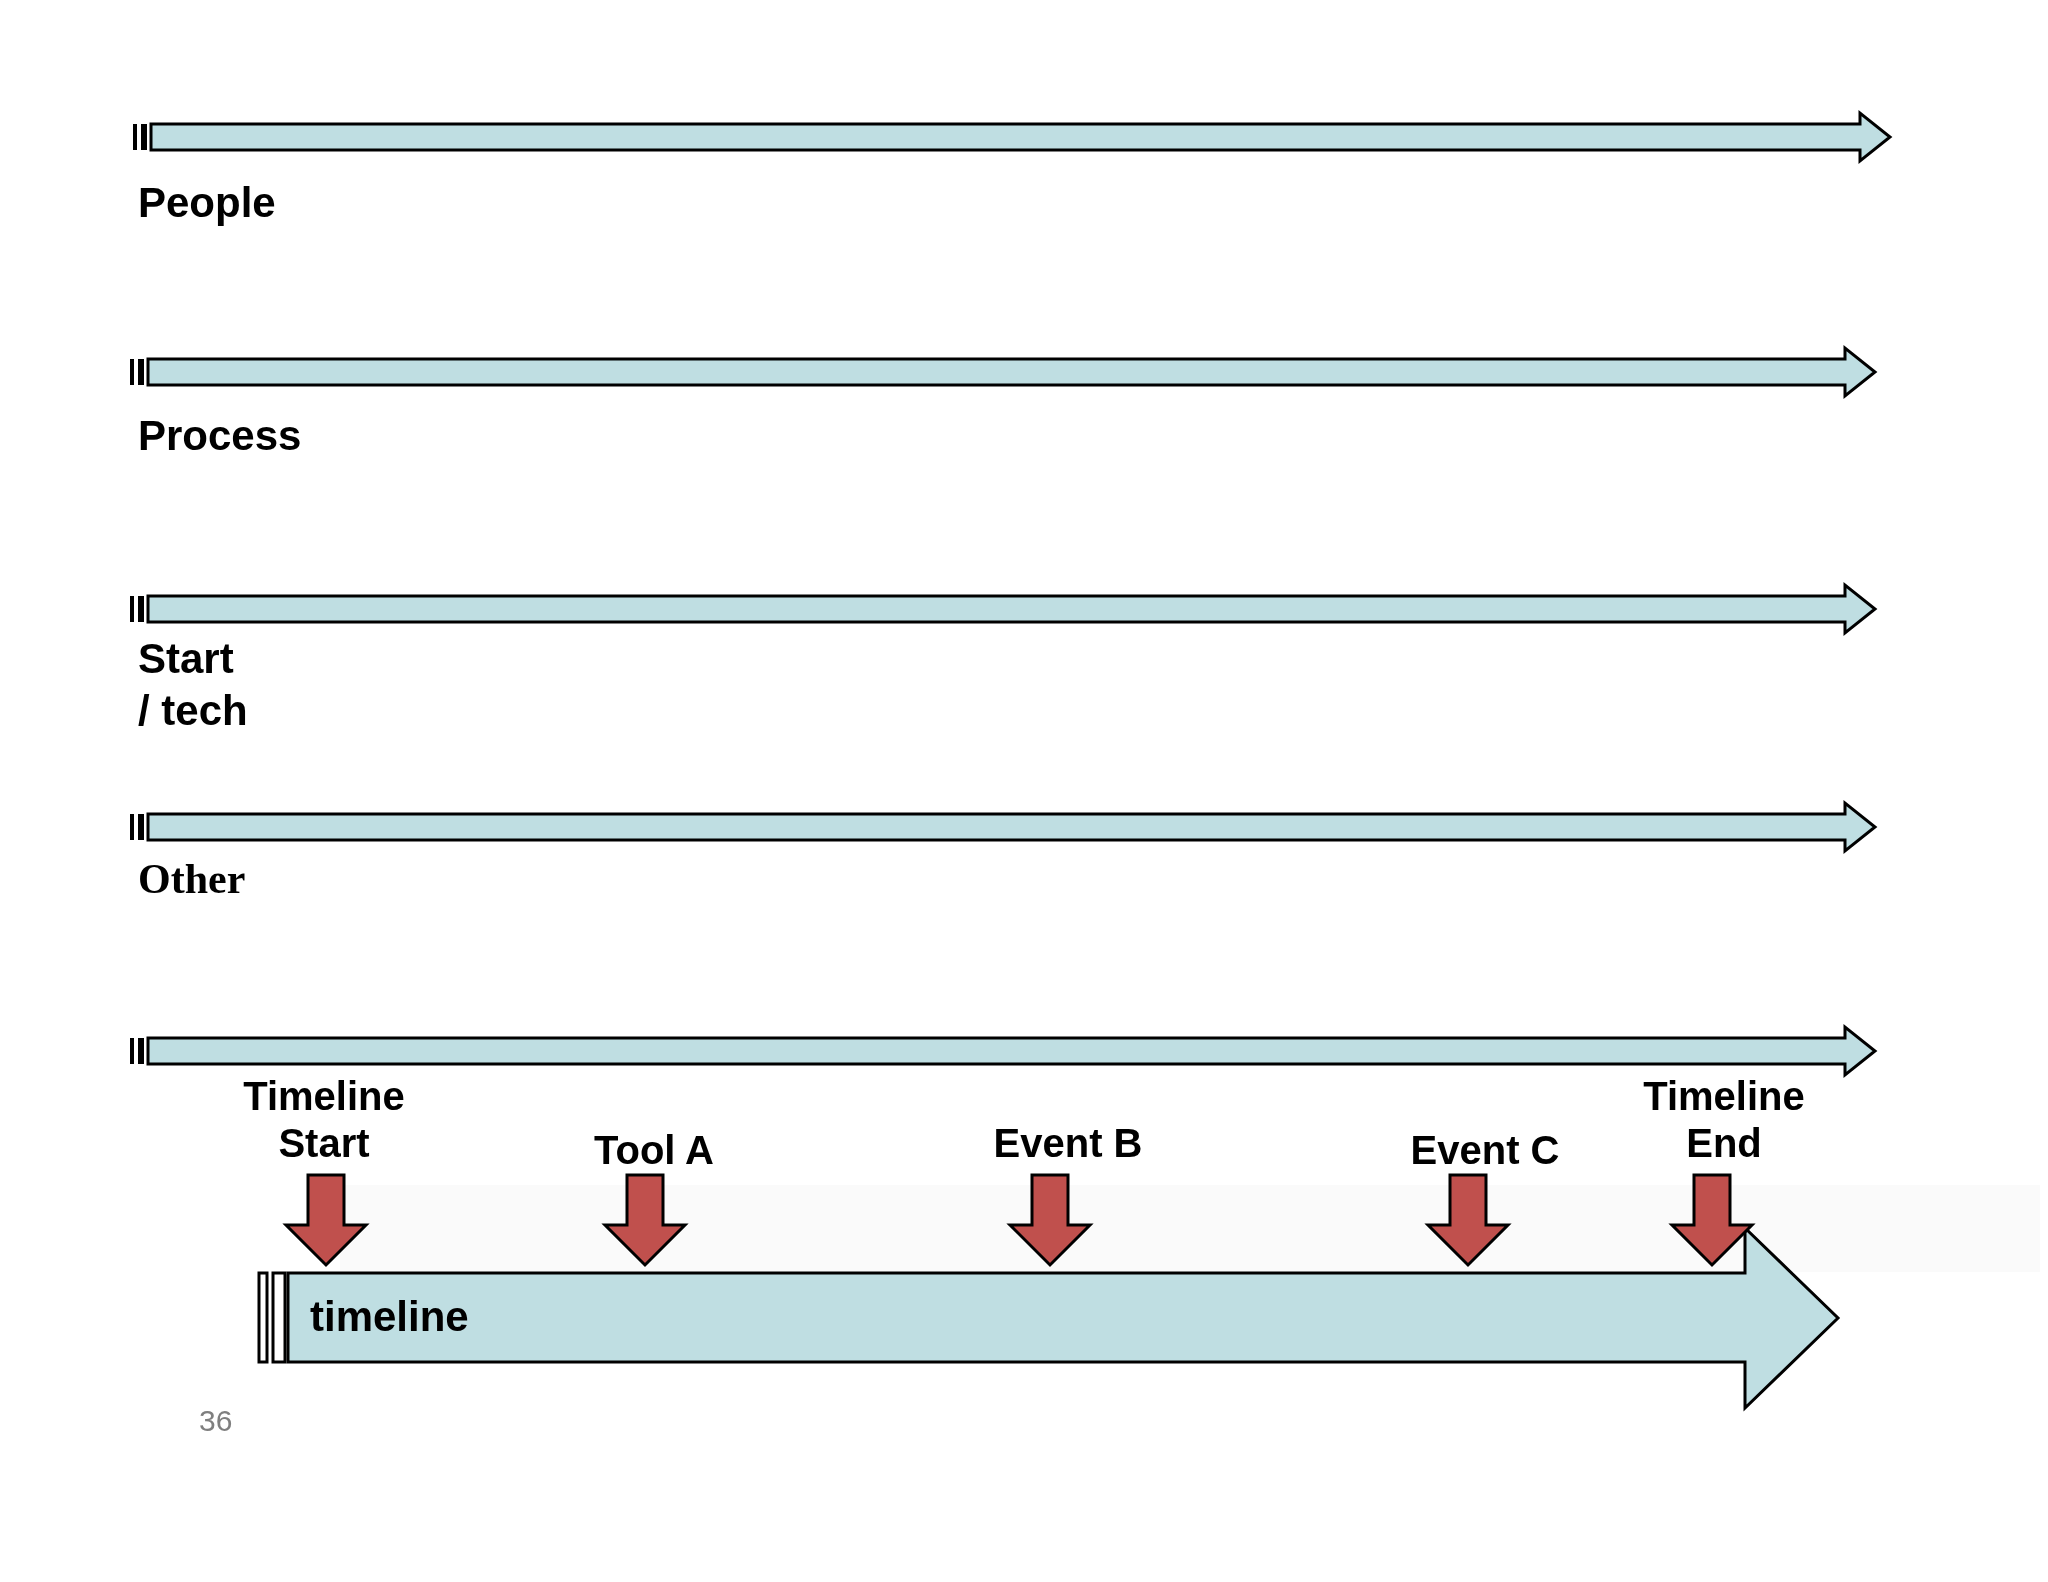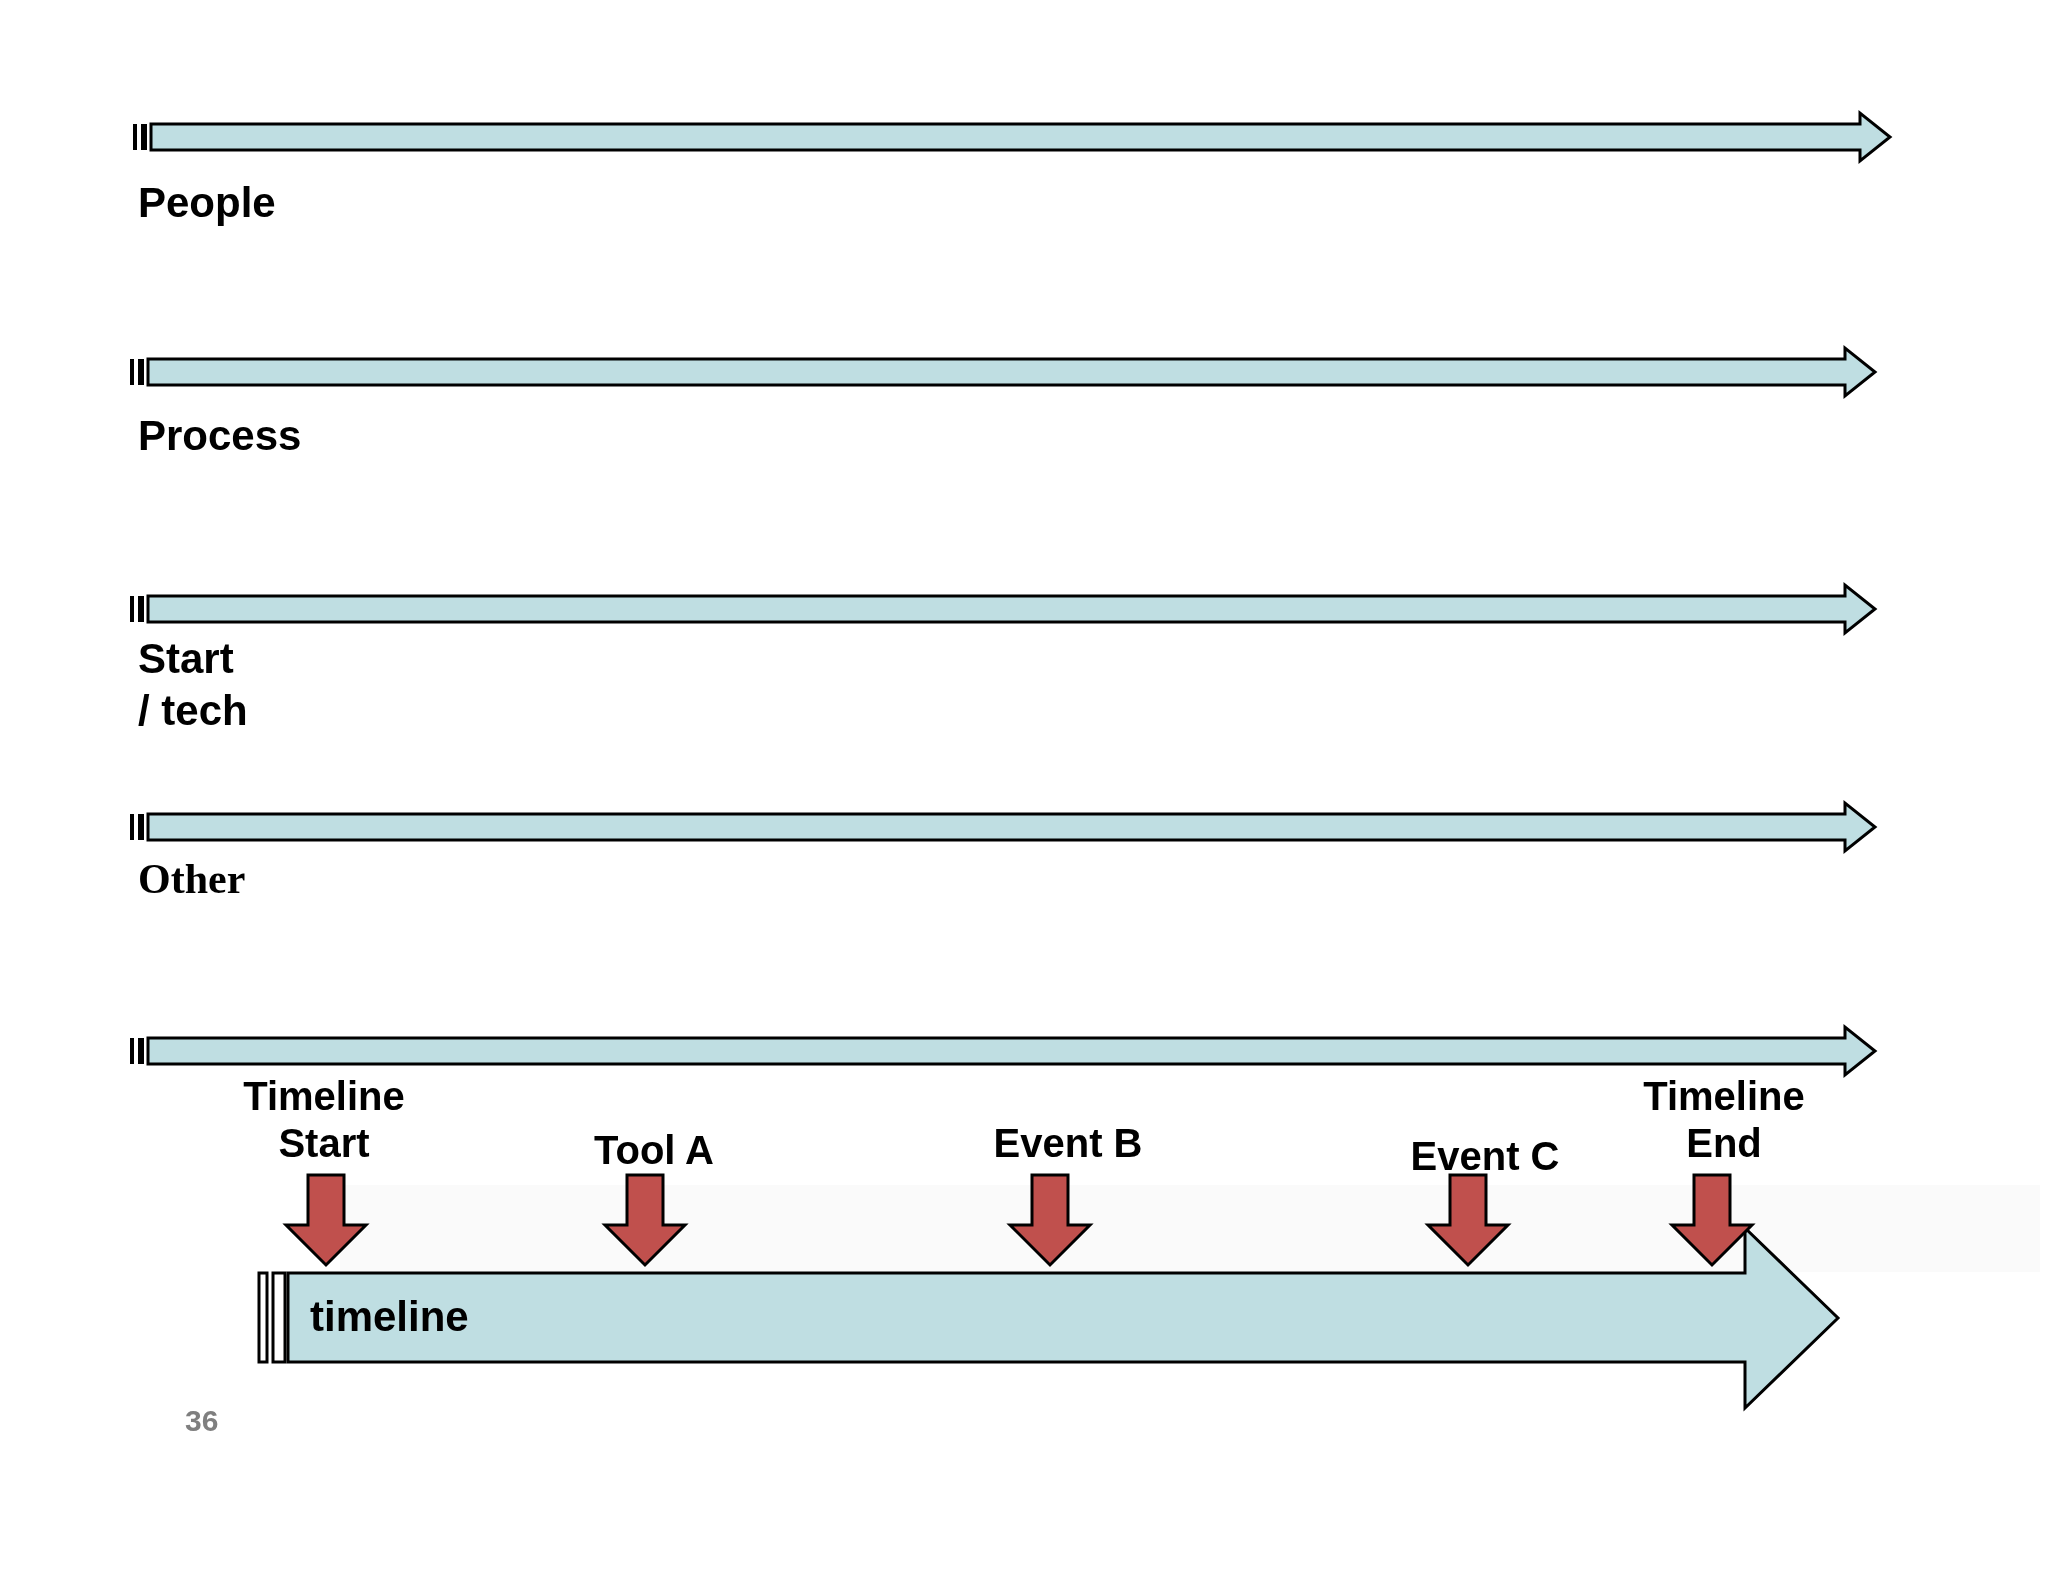--- a/index.html
+++ b/index.html
@@ -17,23 +17,23 @@
     color: #000000;
     font-weight: 700;
     white-space: pre-line;
     line-height: 1.18;
   }
   .lane-label { font-size: 42px; line-height: 1.24; text-align: left; }
   .marker-label { font-size: 40px; text-align: center; transform: translateX(-50%); }
   .bar-label { font-size: 42px; }
   .page-number {
     position: absolute;
-    left: 185px; top: 1404px;
+    left: 199px; top: 1404px;
     font-size: 30px;
-    font-weight: 700;
+    font-weight: 400;
     color: #7f7f7f;
   }
 </style>
 </head>
 <body>
 
 <div class="slide">
 
   <svg class="layer-svg" width="2048" height="1582" viewBox="0 0 2048 1582">
 
@@ -101,21 +101,21 @@
 
   <div class="label lane-label" style="left:138px; top:853px;font-family:Liberation Serif, serif;">Other</div>
 
   <div class="label marker-label" style="left:324px; top:1073px;">Timeline
 Start</div>
 
   <div class="label marker-label" style="left:654px; top:1127px;">Tool A</div>
 
   <div class="label marker-label" style="left:1068px; top:1120px;">Event B</div>
 
-  <div class="label marker-label" style="left:1485px; top:1127px;margin-top:6px;">Event C</div>
+  <div class="label marker-label" style="left:1485px; top:1127px;">Event C</div>
 
   <div class="label marker-label" style="left:1724px; top:1073px;">Timeline
 End</div>
 
   <div class="label bar-label" style="left:310px; top:1292px;">timeline</div>
 
   <div class="page-number">36</div>
 
 </div>
 

